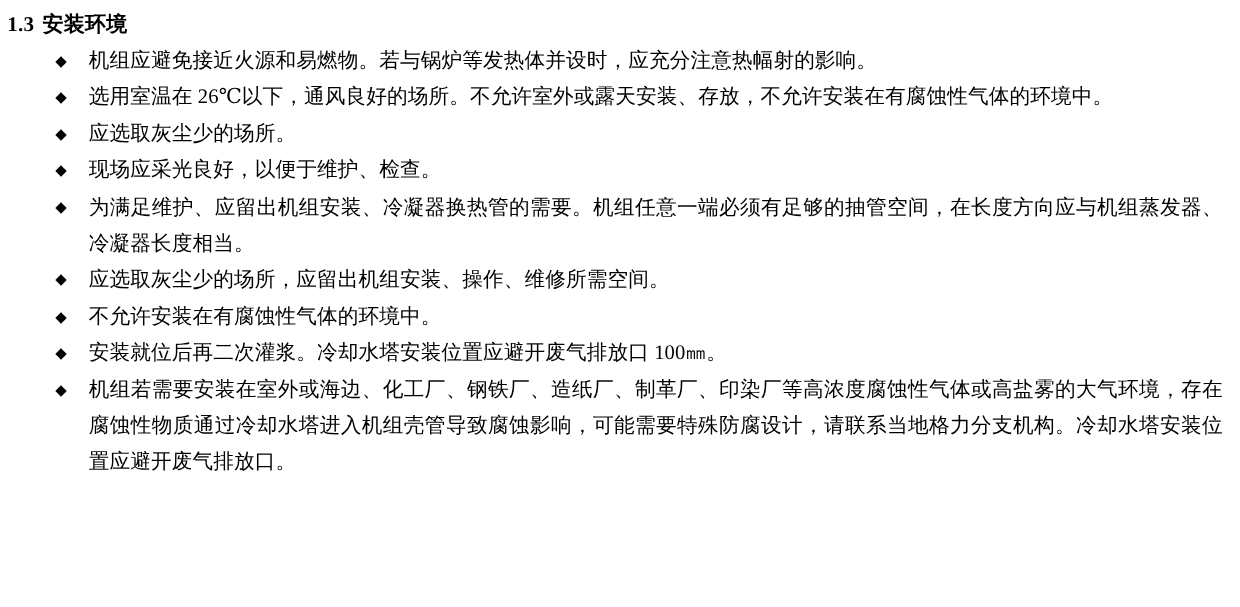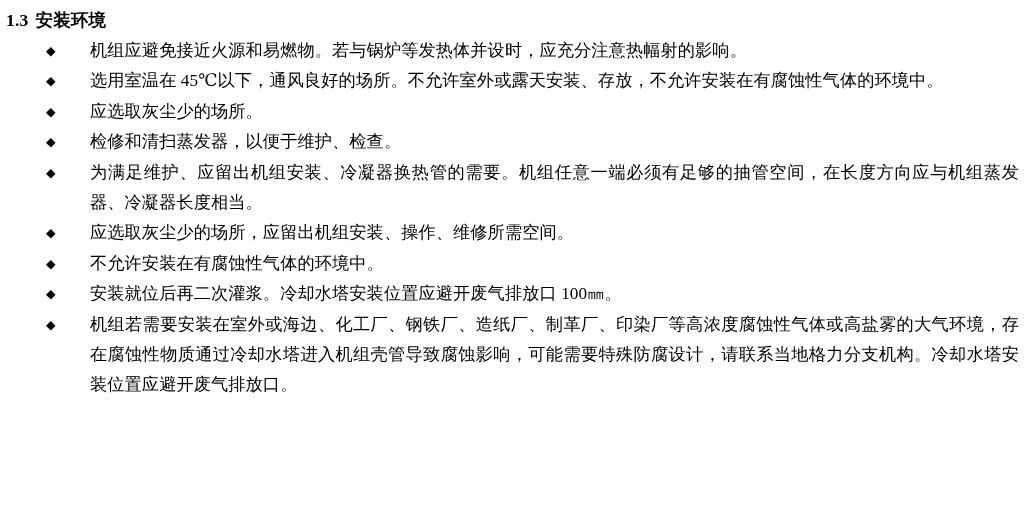--- a/index.html
+++ b/index.html
@@ -48,21 +48,20 @@
   }
   .bullet-item .marker {
     position: absolute;
     left: 2px;
     top: 0;
     font-size: 12.5px;
     line-height: 30.4px;
   }
   .bullet-item .txt {
     display: block;
-    margin-left: 16px;
   }
   
   .w-long { max-width: 952px; }
   .w-med  { max-width: 952px; }
 </style>
 </head>
 <body>
 
 <div class="page">
 
@@ -72,31 +71,31 @@
 
   <ul class="bullet-list">
 
     <li class="bullet-item w-long">
       <span class="marker">◆</span>
       <span class="txt">机组应避免接近火源和易燃物。若与锅炉等发热体并设时，应充分注意热幅射的影响。</span>
     </li>
 
     <li class="bullet-item w-long">
       <span class="marker">◆</span>
-      <span class="txt">选用室温在 45℃以下，通风良好的场所。不允许室外或露天安装、存放，不允许安装在有腐蚀性气体的环境中。</span>
+      <span class="txt">选用室温在 26℃以下，通风良好的场所。不允许室外或露天安装、存放，不允许安装在有腐蚀性气体的环境中。</span>
     </li>
 
     <li class="bullet-item w-med">
       <span class="marker">◆</span>
       <span class="txt">应选取灰尘少的场所。</span>
     </li>
 
     <li class="bullet-item w-med">
       <span class="marker">◆</span>
-      <span class="txt">检修和清扫蒸发器，以便于维护、检查。</span>
+      <span class="txt">现场应采光良好，以便于维护、检查。</span>
     </li>
 
     <li class="bullet-item w-long">
       <span class="marker">◆</span>
       <span class="txt">为满足维护、应留出机组安装、冷凝器换热管的需要。机组任意一端必须有足够的抽管空间，在长度方向应与机组蒸发器、冷凝器长度相当。</span>
     </li>
 
     <li class="bullet-item w-long">
       <span class="marker">◆</span>
       <span class="txt">应选取灰尘少的场所，应留出机组安装、操作、维修所需空间。</span>

